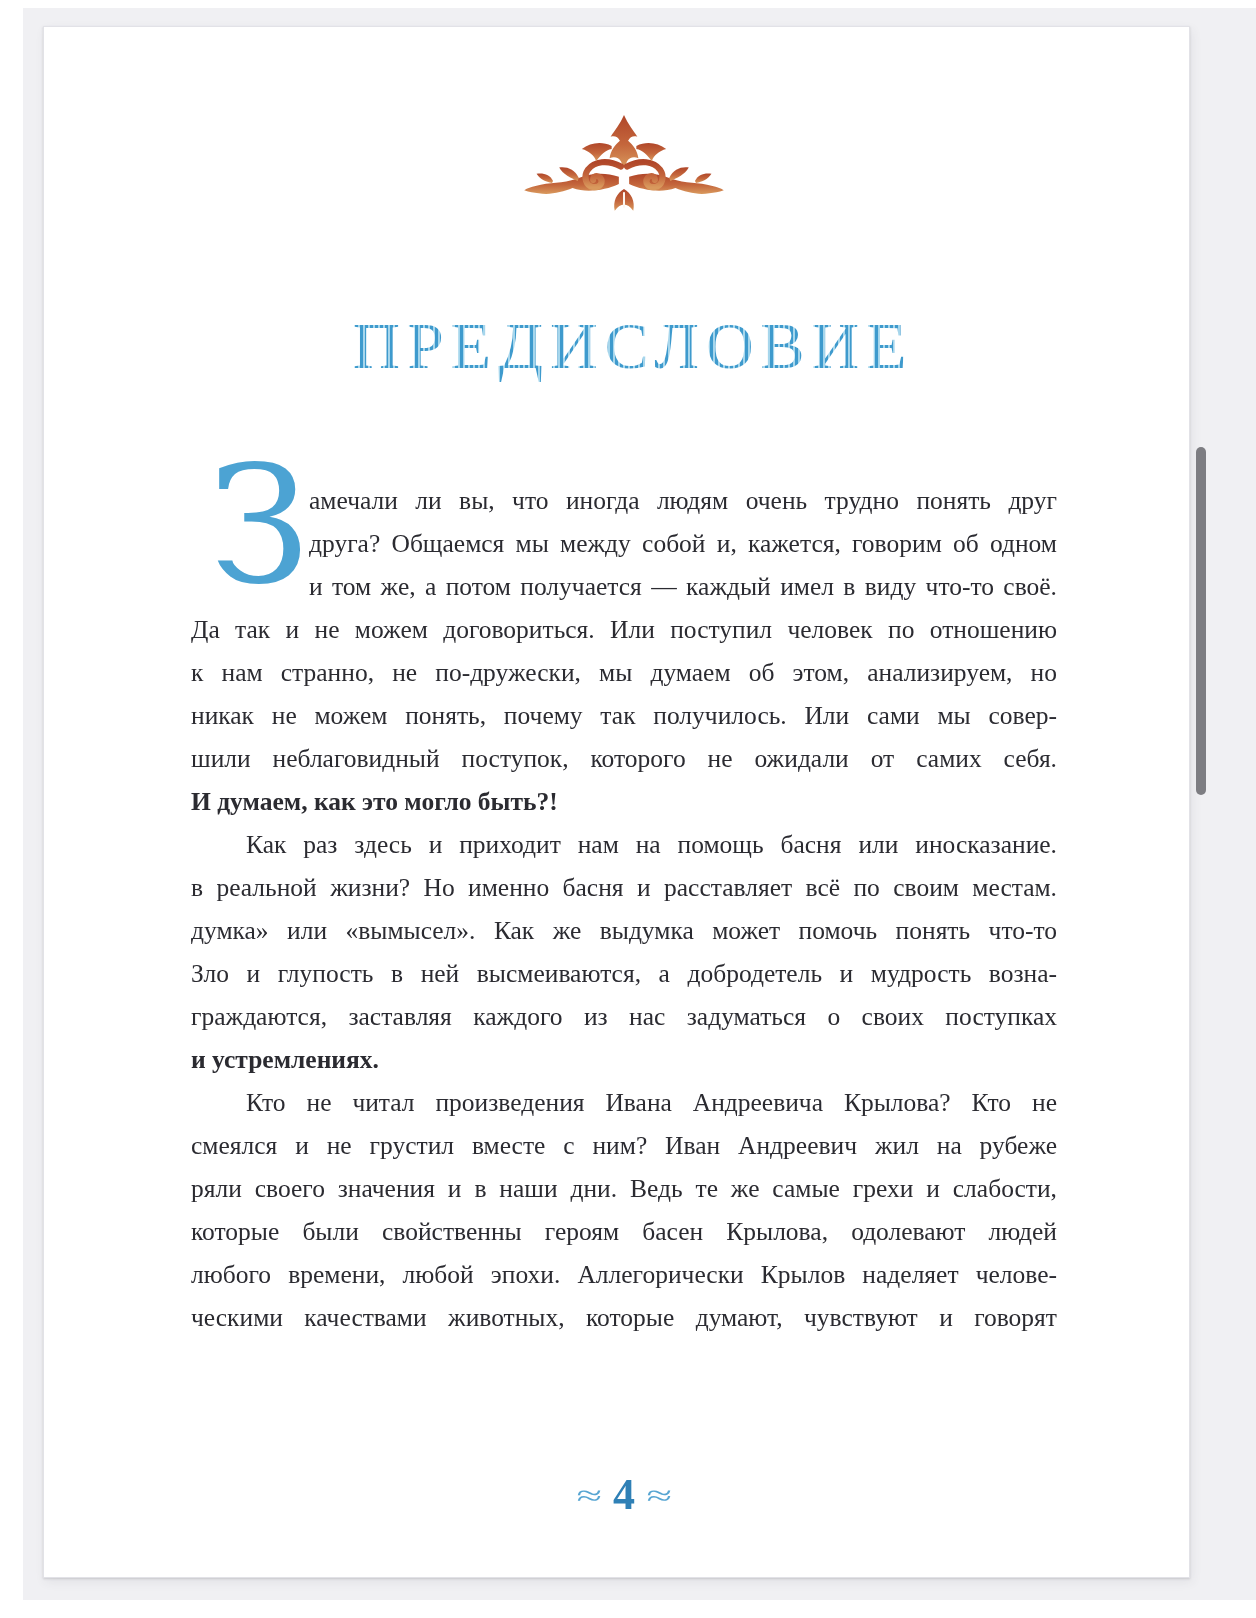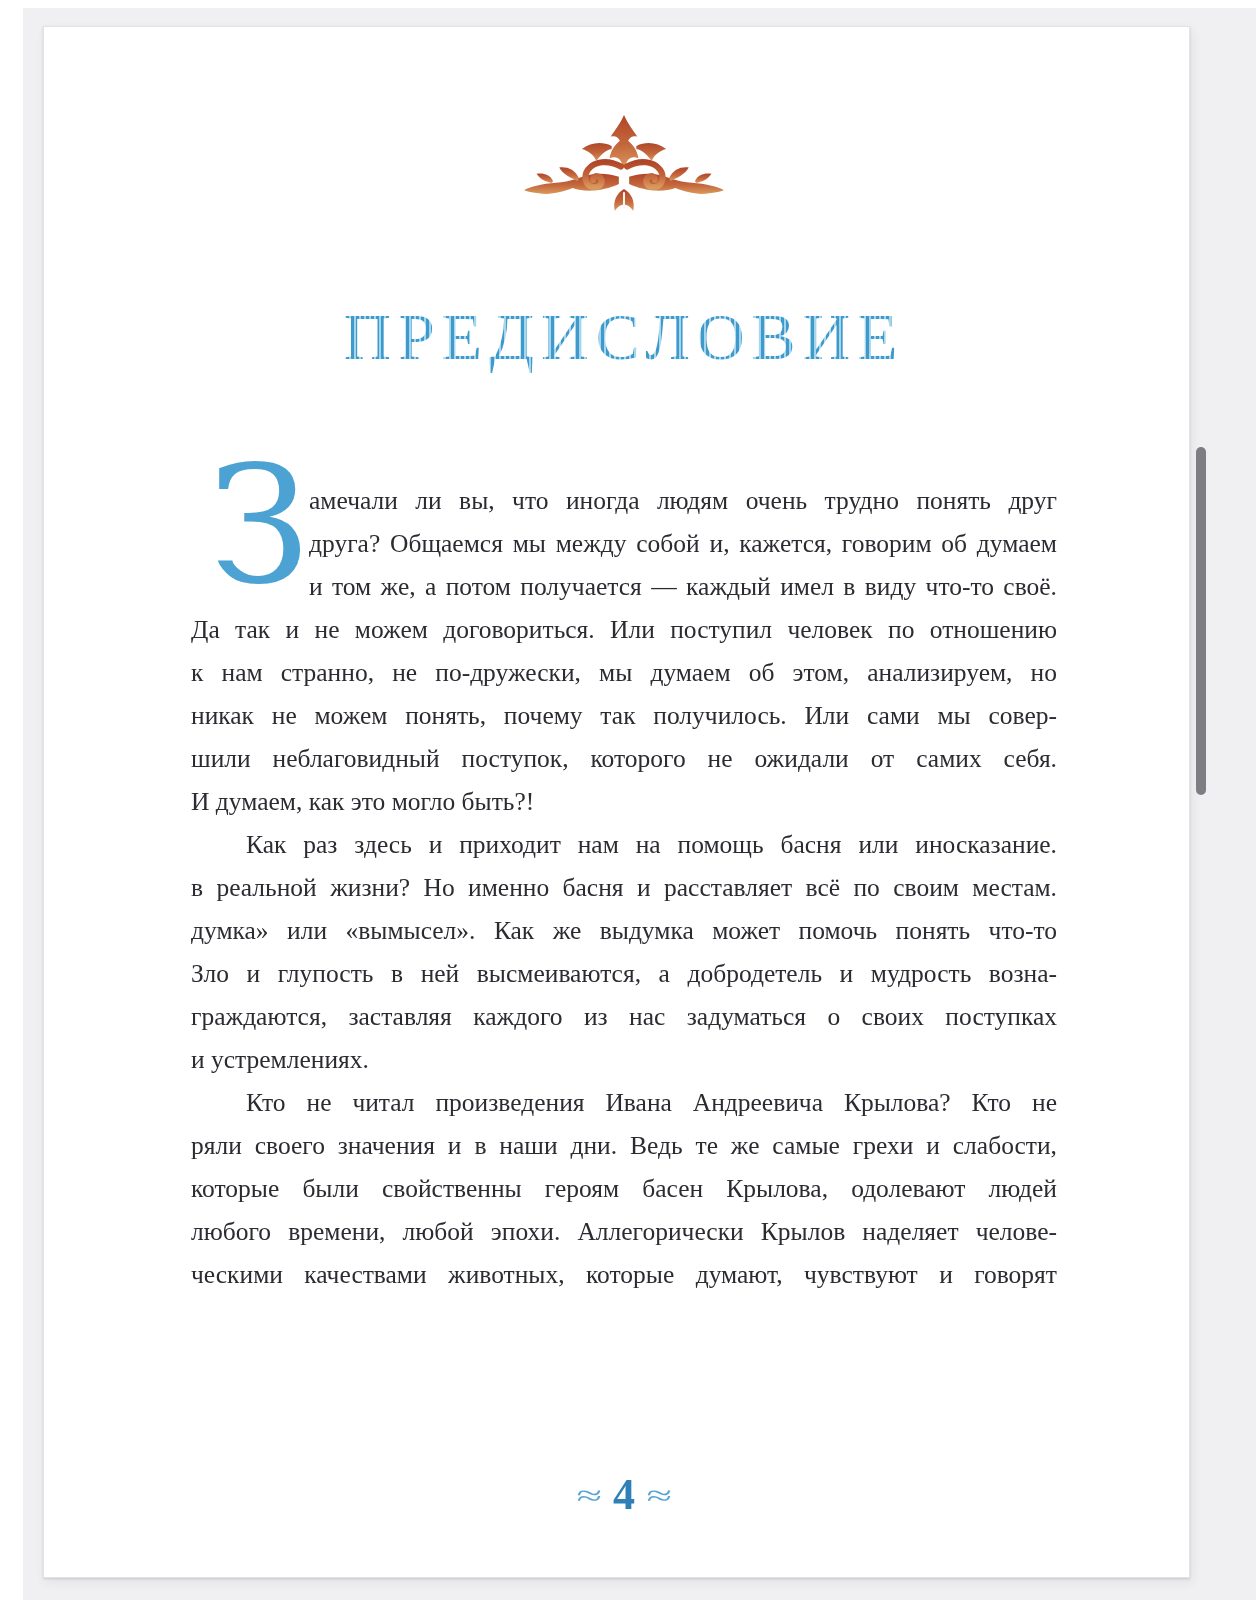--- a/index.html
+++ b/index.html
@@ -58,21 +58,21 @@
     font-size:25.5px;color:#2b2b31;
   }
   .line{
     line-height:43px;height:43px;
     text-align:justify;
     -moz-text-align-last:justify;
     text-align-last:justify;
   }
   .line.dc{margin-left:118px;}
   .line.ind{text-indent:55px;}
-  .line.endline{text-align-last:left;-moz-text-align-last:left;}
+  .line.endline{text-align-last:left;font-weight:bold;-moz-text-align-last:left;}
   
   .footer{
     position:absolute;left:0;top:1446px;width:100%;
     display:flex;justify-content:center;align-items:center;gap:16px;
   }
   .tilde{
     color:#57a5d2;font-size:30px;line-height:1;
     display:inline-block;transform:scaleX(1.55) scaleY(0.95);
   }
   .pnum{
@@ -107,45 +107,46 @@
           <path d="M88 32 C78 27 67 29 59 35 C66 37 71 41 73 47 C77 41 82 36 88 35 Z" fill="url(#og)"></path>
         </g>
       </defs>
       <path d="M100 2 C96 11 91 17 87 23 C91 22 94 23 96 27 C91 31 87 37 86 44 C90 42 95 43 97 47 L100 54 L103 47 C105 43 110 42 114 44 C113 37 109 31 104 27 C106 23 109 22 113 23 C109 17 104 11 100 2 Z" fill="url(#og)"></path>
       <use href="#wing"></use>
       <use href="#wing" transform="translate(200 0) scale(-1 1)"></use>
       <path d="M100 74 C93 78 89 86 91 95 C94 91 97 89 100 89 C103 89 106 91 109 95 C111 86 107 78 100 74 Z" fill="url(#og)"></path>
       <path d="M99 77 L101 77 L101 92 L99 92 Z" fill="#fdf6ef"></path>
     </svg>
 
-    <h1 class="title" style="margin:0;">ПРЕДИСЛОВИЕ</h1>
+    <h1 class="title" style="margin:9px;">ПРЕДИСЛОВИЕ</h1>
 
     <span class="dropcap">З</span>
 
     <div class="bodytext">
         <div>
           <div class="line dc">амечали ли вы, что иногда людям очень трудно понять друг</div>
-          <div class="line dc">друга? Общаемся мы между собой и, кажется, говорим об думаем</div>
+          <div class="line dc">друга? Общаемся мы между собой и, кажется, говорим об одном</div>
           <div class="line dc">и том же, а потом получается — каждый имел в виду что-то своё.</div>
           <div class="line">Да так и не можем договориться. Или поступил человек по отношению</div>
           <div class="line">к нам странно, не по-дружески, мы думаем об этом, анализируем, но</div>
           <div class="line">никак не можем понять, почему так получилось. Или сами мы совер-</div>
           <div class="line">шили неблаговидный поступок, которого не ожидали от самих себя.</div>
           <div class="line endline">И думаем, как это могло быть?!</div>
         </div>
         <div>
           <div class="line ind">Как раз здесь и приходит нам на помощь басня или иносказание.</div>
           <div class="line">в реальной жизни? Но именно басня и расставляет всё по своим местам.</div>
           <div class="line">думка» или «вымысел». Как же выдумка может помочь понять что-то</div>
           <div class="line">Зло и глупость в ней высмеиваются, а добродетель и мудрость возна-</div>
           <div class="line">граждаются, заставляя каждого из нас задуматься о своих поступках</div>
           <div class="line endline">и устремлениях.</div>
         </div>
         <div>
           <div class="line ind">Кто не читал произведения Ивана Андреевича Крылова? Кто не</div>
+          <div class="line">смеялся и не грустил вместе с ним? Иван Андреевич жил на рубеже</div>
           <div class="line">ряли своего значения и в наши дни. Ведь те же самые грехи и слабости,</div>
           <div class="line">которые были свойственны героям басен Крылова, одолевают людей</div>
           <div class="line">любого времени, любой эпохи. Аллегорически Крылов наделяет челове-</div>
           <div class="line">ческими качествами животных, которые думают, чувствуют и говорят</div>
         </div>
       </div>
 
     <div class="footer">
       <span class="tilde">≈</span>
       <span class="pnum">4</span>

